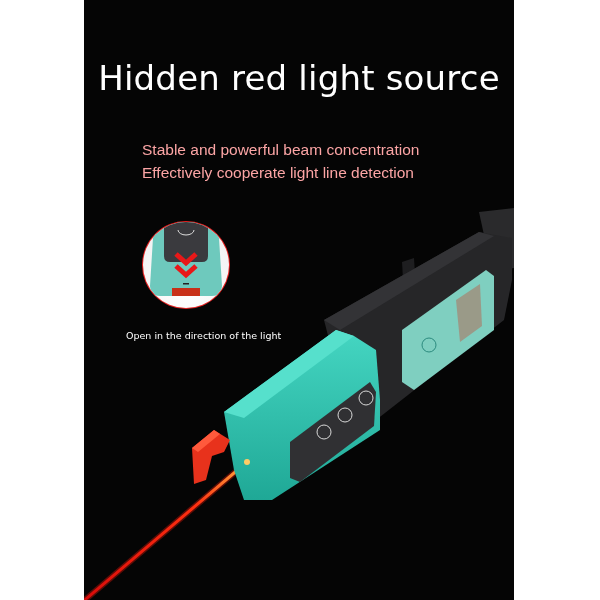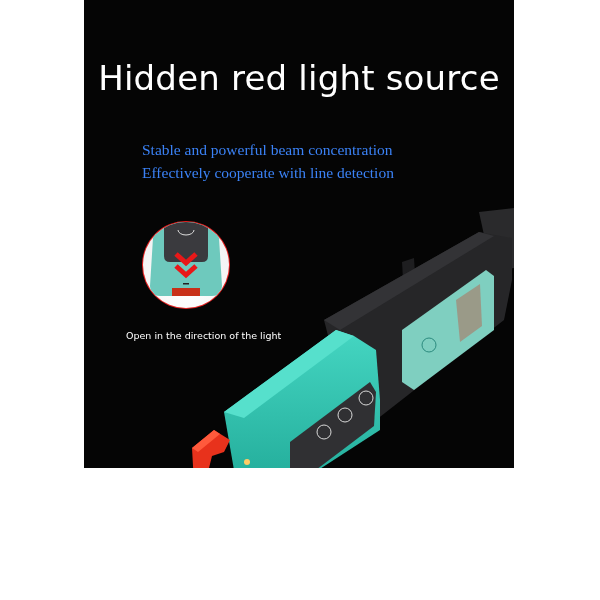--- a/index.html
+++ b/index.html
@@ -1,30 +1,30 @@
 <!DOCTYPE html>
 <html><head>
 <meta charset="utf-8">
 <style>
   html, body { margin: 0; padding: 0; background: #ffffff; }
   body { width: 600px; height: 600px; position: relative; overflow: hidden; font-family: "DejaVu Sans", sans-serif; }
-  .panel { position: absolute; left: 84px; top: 0; width: 430px; height: 468px; background: #050505; overflow: hidden; }
+  .panel { position: absolute; left: 84px; top: 0; width: 430px; height: 600px; background: #050505; overflow: hidden; }
   .title { position: absolute; left: 0; width: 430px; top: 58px; text-align: center; color: #ffffff; font-size: 34px; font-weight: 400; letter-spacing: 0.2px; font-family: "DejaVu Sans", sans-serif; }
-  .subtitle { position: absolute; left: 58px; top: 138px; color: #3b82f6; font-size: 15.5px; line-height: 23px; font-family: Liberation Serif, serif; }
+  .subtitle { position: absolute; left: 58px; top: 138px; color: #fca5a5; font-size: 15.5px; line-height: 23px; font-family: Liberation Sans, sans-serif; }
   .caption { position: absolute; left: 42px; top: 330px; color: #ffffff; font-size: 9.5px; font-family: "DejaVu Sans", sans-serif; }
   svg.scene { position: absolute; left: 0; top: 0; }
 </style>
 </head>
 <body>
 
 <div class="panel">
   <div class="title">Hidden red light source</div>
   <div class="subtitle">
     <div>Stable and powerful beam concentration</div>
-    <div>Effectively cooperate with line detection</div>
+    <div>Effectively cooperate light line detection</div>
   </div>
 
   <svg class="scene" width="430" height="600" viewBox="0 0 430 600">
     <defs>
       <linearGradient id="beam" x1="0" y1="1" x2="1" y2="0">
         <stop offset="0" stop-color="#d80a0a"></stop>
         <stop offset="0.7" stop-color="#ff3010"></stop>
         <stop offset="1" stop-color="#ffb040"></stop>
       </linearGradient>
       <linearGradient id="teal" x1="0" y1="0" x2="0" y2="1">

